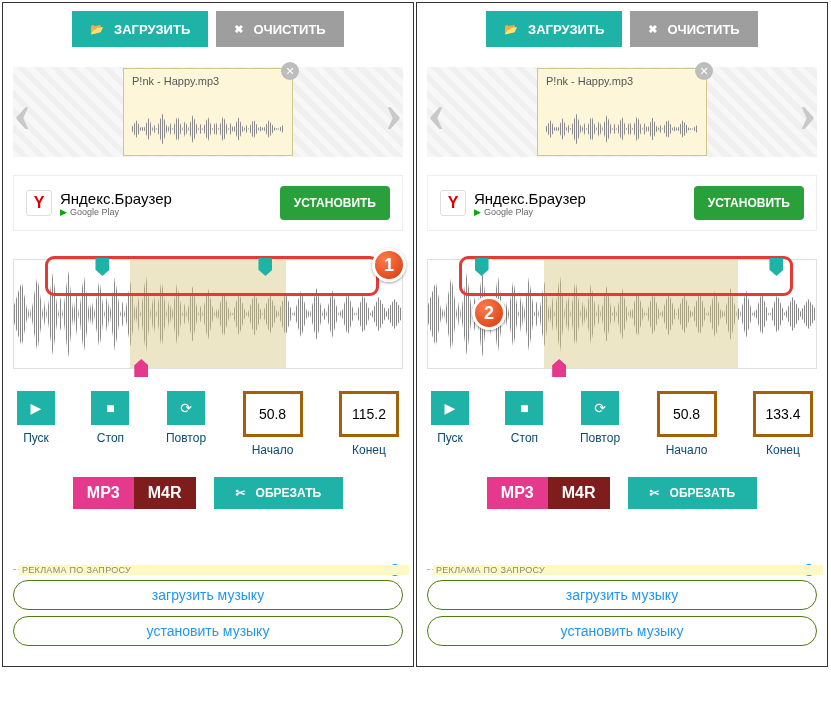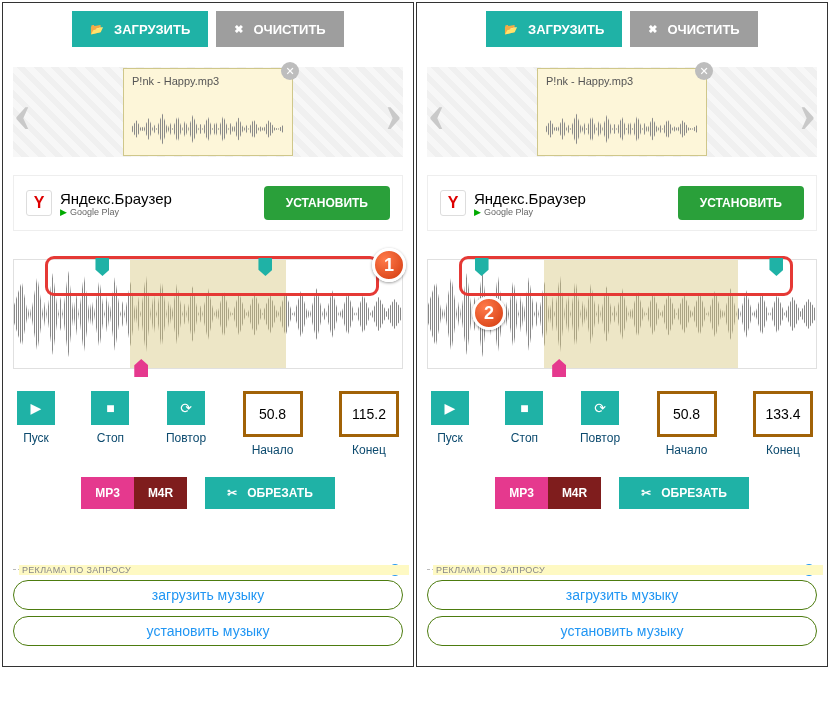--- a/index.html
+++ b/index.html
@@ -15,36 +15,36 @@
 .file-card{width:170px;background:#fdf6d9;border:1px solid #cfc78a;position:relative;padding:6px 8px 4px}
 .file-name{font-size:11px;color:#555;margin-bottom:20px}
 .file-close{position:absolute;top:-7px;right:-7px;width:18px;height:18px;border-radius:50%;background:#bdbdbd;color:#fff;font-size:11px;display:flex;align-items:center;justify-content:center}
 .mini-wave{height:44px;background:repeating-linear-gradient(90deg,#8a8a8a 0 1px,transparent 1px 2px);clip-path:polygon(0 45%,3% 30%,7% 55%,11% 25%,15% 60%,20% 15%,25% 65%,30% 20%,35% 70%,40% 18%,45% 62%,50% 22%,55% 68%,60% 20%,65% 64%,70% 24%,75% 60%,80% 28%,85% 58%,90% 30%,95% 52%,100% 40%,100% 60%,95% 48%,90% 70%,85% 42%,80% 72%,75% 40%,70% 76%,65% 36%,60% 80%,55% 32%,50% 78%,45% 38%,40% 82%,35% 30%,30% 80%,25% 35%,20% 85%,15% 40%,11% 75%,7% 45%,3% 70%,0 55%)}
 .ad{display:flex;align-items:center;justify-content:space-between;border:1px solid #eee;padding:10px 12px;margin-bottom:28px}
 .ad-left{display:flex;align-items:center;gap:8px}
 .y-logo{width:26px;height:26px;border:1px solid #ddd;border-radius:3px;display:flex;align-items:center;justify-content:center;color:#d00;font-weight:bold;font-size:16px}
 .ad-txt{font-size:15px}
 .gp{font-size:9px;color:#666;display:flex;align-items:center;gap:3px}
 .gp-tri{color:#0a0}
-.ad-btn{background:#2aa03a;color:#fff;border:none;padding:10px 22px;font-size:12px;font-weight:bold;border-radius:4px}
+.ad-btn{background:#2aa03a;color:#fff;border:none;padding:10px 14px;font-size:12px;font-weight:bold;border-radius:4px}
 .wave-wrap{position:relative;height:110px;border:1px solid #e0e0e0;margin-bottom:8px}
 .wave-bg{position:absolute;inset:0;background:repeating-linear-gradient(90deg,#888 0 1px,transparent 1px 2px);clip-path:polygon(0 42%,2% 20%,4% 58%,6% 15%,8% 62%,10% 12%,12% 66%,14% 10%,16% 70%,18% 14%,20% 64%,22% 18%,24% 68%,26% 16%,28% 62%,30% 20%,32% 66%,34% 14%,36% 70%,38% 18%,40% 64%,42% 22%,44% 60%,46% 24%,48% 58%,50% 26%,52% 56%,54% 28%,56% 54%,58% 30%,60% 52%,62% 30%,64% 50%,66% 32%,68% 50%,70% 30%,72% 52%,74% 28%,76% 54%,78% 26%,80% 56%,82% 28%,84% 54%,86% 30%,88% 52%,90% 32%,92% 50%,94% 34%,96% 48%,98% 36%,100% 46%,100% 54%,98% 64%,96% 52%,94% 66%,92% 50%,90% 68%,88% 48%,86% 70%,84% 46%,82% 72%,80% 44%,78% 74%,76% 46%,74% 72%,72% 48%,70% 70%,68% 50%,66% 68%,64% 50%,62% 70%,60% 48%,58% 70%,56% 46%,54% 72%,52% 44%,50% 74%,48% 42%,46% 76%,44% 40%,42% 78%,40% 36%,38% 82%,36% 30%,34% 86%,32% 34%,30% 80%,28% 38%,26% 84%,24% 32%,22% 82%,20% 36%,18% 86%,16% 30%,14% 90%,12% 34%,10% 88%,8% 38%,6% 85%,4% 42%,2% 80%,0 58%)}
 .sel{position:absolute;top:0;bottom:0;background:rgba(214,200,128,.45)}
 .outline{position:absolute;border:3px solid #e53935;border-radius:9px;left:8%;right:6%;top:-4px;height:40px}
 .handle{position:absolute;top:-2px;width:14px;height:18px;background:#1fb2a6;clip-path:polygon(0 0,100% 0,100% 65%,50% 100%,0 65%)}
 .pink{position:absolute;bottom:-9px;width:14px;height:18px;background:#e5398e;clip-path:polygon(50% 0,100% 35%,100% 100%,0 100%,0 35%)}
 .badge{position:absolute;width:34px;height:34px;border-radius:50%;background:radial-gradient(circle at 35% 30%,#ff7a4a,#d23a0f);border:3px solid #fff;box-shadow:0 1px 3px rgba(0,0,0,.4);color:#fff;font-weight:bold;font-size:18px;display:flex;align-items:center;justify-content:center}
 .ctrls{display:flex;justify-content:space-between;align-items:flex-start;padding:0 4px;margin:14px 0 20px}
 .ctrl{display:flex;flex-direction:column;align-items:center;gap:6px}
 .sq{width:38px;height:34px;background:#1fb2a6;color:#fff;display:flex;align-items:center;justify-content:center;font-size:14px;border:none}
 .num{width:60px;height:46px;border:3px solid #a16207;text-align:center;font-size:14px}
 .lbl{font-size:12px;color:#0c4a6e}
 .fmt-row{display:flex;justify-content:center;gap:18px;margin-bottom:50px}
 .seg{display:flex}
-.seg button{height:32px;padding:0 14px;border:none;font-size:12px;font-weight:bold;color:#fff}
+.seg button{height:32px;padding:0 14px;border:none;font-size:16px;font-weight:bold;color:#fff}
 .seg .on{background:#e5398e}
 .seg .off{background:#7f1d1d}
 .cut-btn{background:#1fb2a6;color:#fff;border:none;height:32px;padding:0 22px;font-size:12px;font-weight:bold;display:flex;align-items:center;gap:10px}
 .promo-hdr{font-size:9px;color:#888;letter-spacing:.3px;position:relative;top:6px;left:6px;background:#fef9c3;display:inline-block;padding:0 3px;z-index:1}
 .promo-box{border-top:1px dashed #bbb;position:relative;padding-top:10px}
 .info{position:absolute;right:2px;top:-6px;width:12px;height:12px;border:1px solid #2196f3;border-radius:50%;color:#2196f3;font-size:9px;display:flex;align-items:center;justify-content:center}
 .pill{display:block;border:1px solid #4d7c0f;border-radius:16px;text-align:center;color:#2196f3;font-size:14px;padding:6px 0;margin-bottom:6px}
 </style>
 </head>
 <body>

